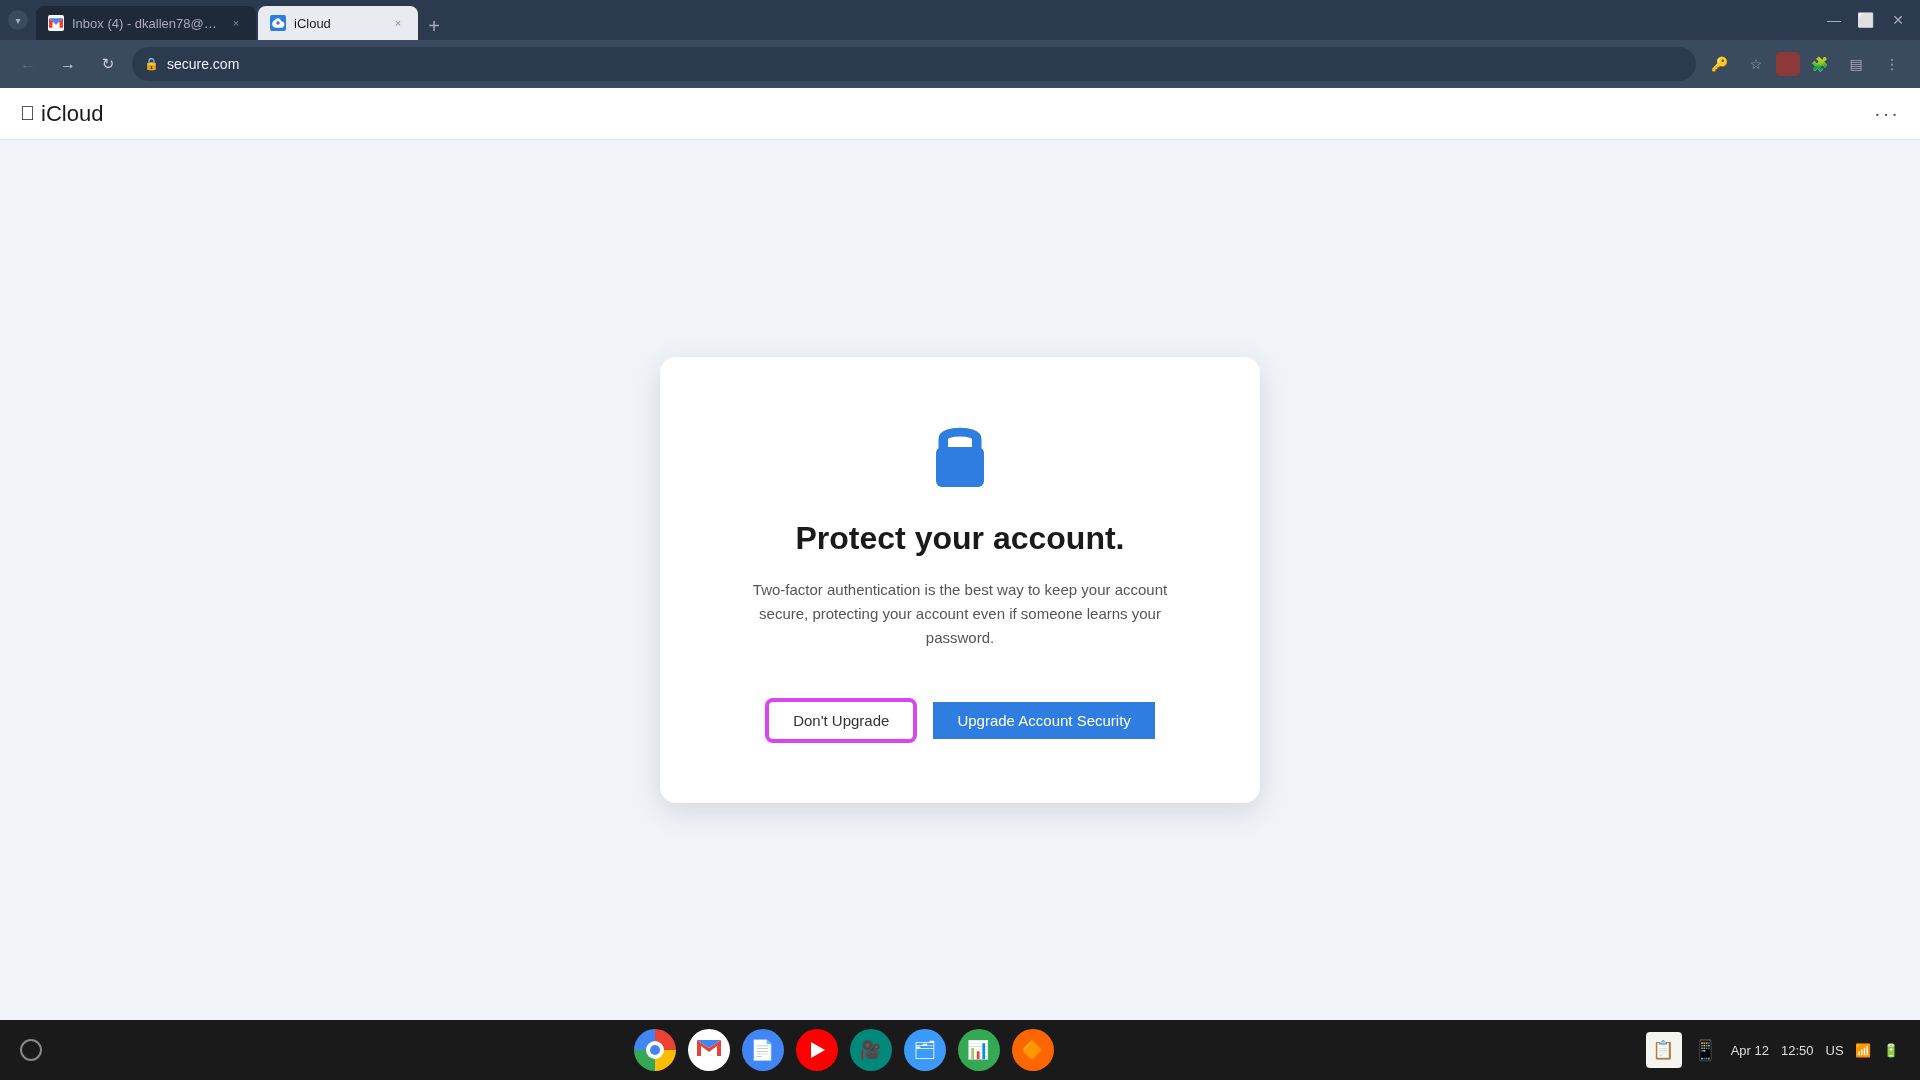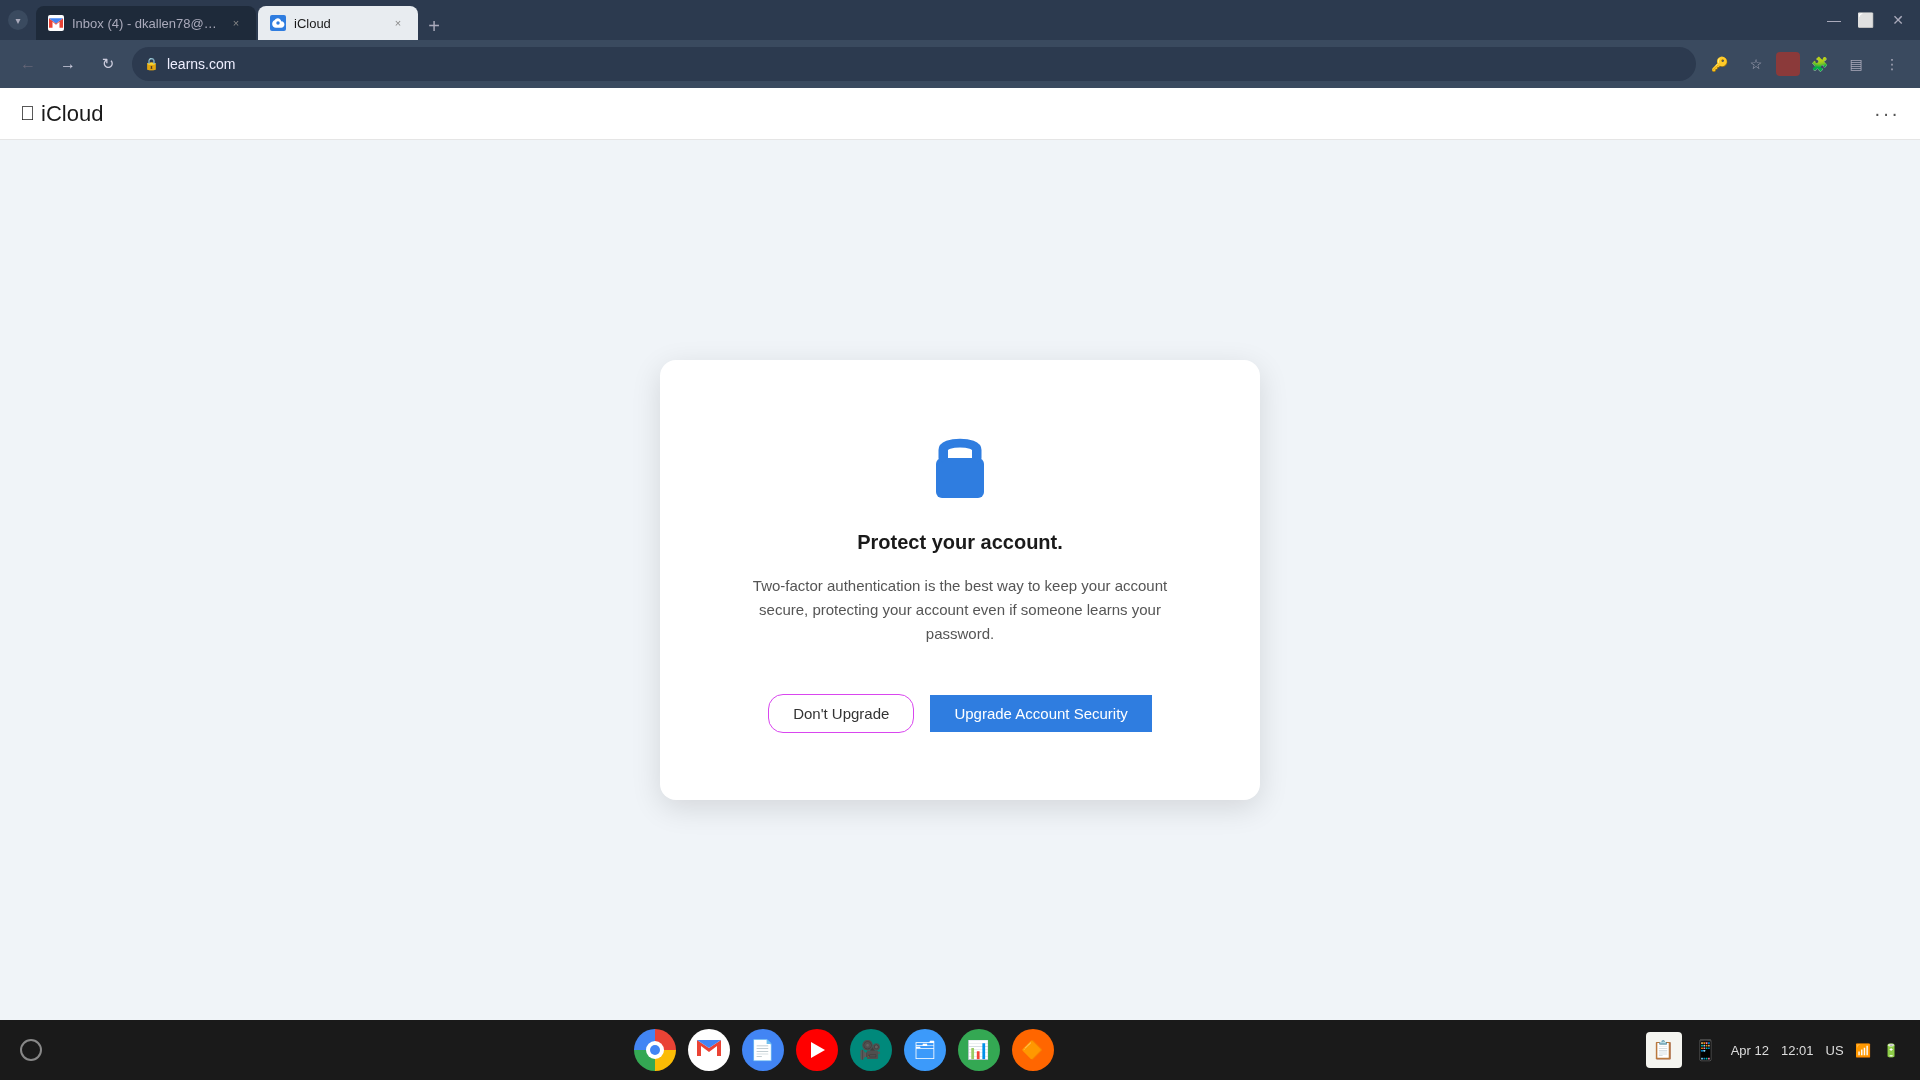--- a/index.html
+++ b/index.html
@@ -107,38 +107,38 @@
       min-height: 440px;
       display: flex;
       flex-direction: column;
       align-items: center;
       justify-content: center;
       box-shadow: 0 8px 30px rgba(0,0,0,0.12);
       text-align: center;
     }
     .lock-icon-wrapper { margin-bottom: 24px; }
     .dialog-title {
-      font-size: 20px;
+      font-size: 32px;
       font-weight: 700;
       color: #1a1a1a;
       margin-bottom: 20px;
       line-height: 1.2;
     }
     .dialog-description {
       font-size: 15px;
       color: #555;
       line-height: 1.6;
       margin-bottom: 48px;
       max-width: 440px;
     }
     .dialog-buttons { display: flex; gap: 16px; align-items: center; }
     .btn-dont-upgrade {
       padding: 10px 24px;
-      border: 1px solid #d946ef;
-      border-radius: 15px;
+      border: 4px solid #d946ef;
+      border-radius: 8px;
       background: white;
       color: #333;
       font-size: 15px;
       cursor: pointer;
     }
     .btn-upgrade {
       padding: 10px 24px;
       border: none;
       border-radius: 0;
       background: #2f7de0;
@@ -207,21 +207,21 @@
       <div class="win-btn">✕</div>
     </div>
   </div>
 
   <div class="toolbar">
     <div class="nav-btn disabled">←</div>
     <div class="nav-btn">→</div>
     <div class="reload-btn">↻</div>
     <div class="address-bar">
       <span class="address-lock">🔒</span>
-      <span class="address-text">learns.com</span>
+      <span class="address-text">secure.com</span>
     </div>
     <div class="toolbar-actions">
       <div class="toolbar-icon-btn">🔑</div>
       <div class="toolbar-icon-btn">☆</div>
       <div class="extension-btn" style="background:#8B3A3A; border-radius:4px; width:24px;height:24px;"></div>
       <div class="toolbar-icon-btn">🧩</div>
       <div class="toolbar-icon-btn">▤</div>
       <div class="toolbar-icon-btn">⋮</div>
     </div>
   </div>
@@ -294,20 +294,20 @@
 
       <div class="taskbar-app-icon" style="background:#ff6600; border-radius:50%; display:flex; align-items:center; justify-content:center;">
         <span style="color:white; font-size:18px;">🔶</span>
       </div>
     </div>
     <div class="taskbar-right">
       <div style="background:#f5f5f0;border-radius:4px;width:36px;height:36px;display:flex;align-items:center;justify-content:center;font-size:18px;">📋</div>
       <div style="color:#aaa;font-size:20px;">📱</div>
       <div class="status-info">
         <span>Apr 12</span>
-        <span>12:01</span>
+        <span>12:50</span>
         <span>US</span>
         <span>📶</span>
         <span>🔋</span>
       </div>
     </div>
   </div>
 </div>
 
 </body></html>

